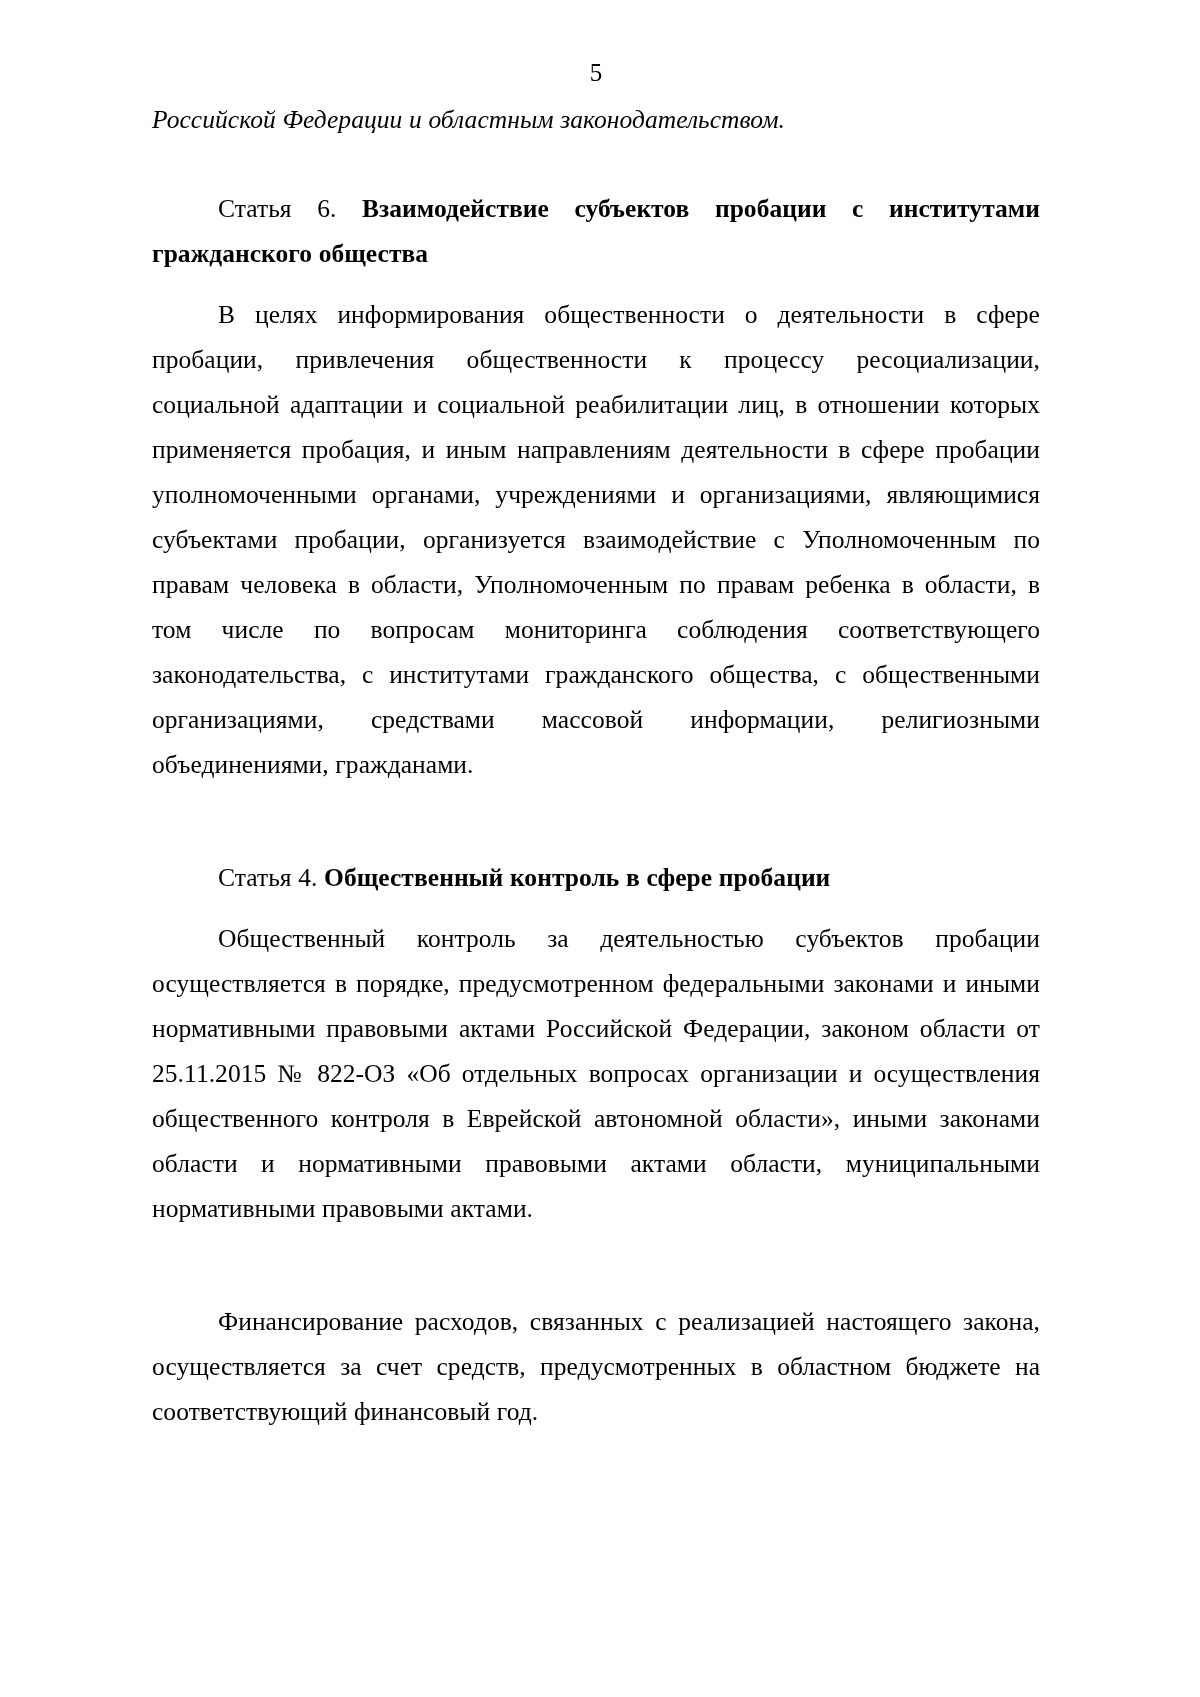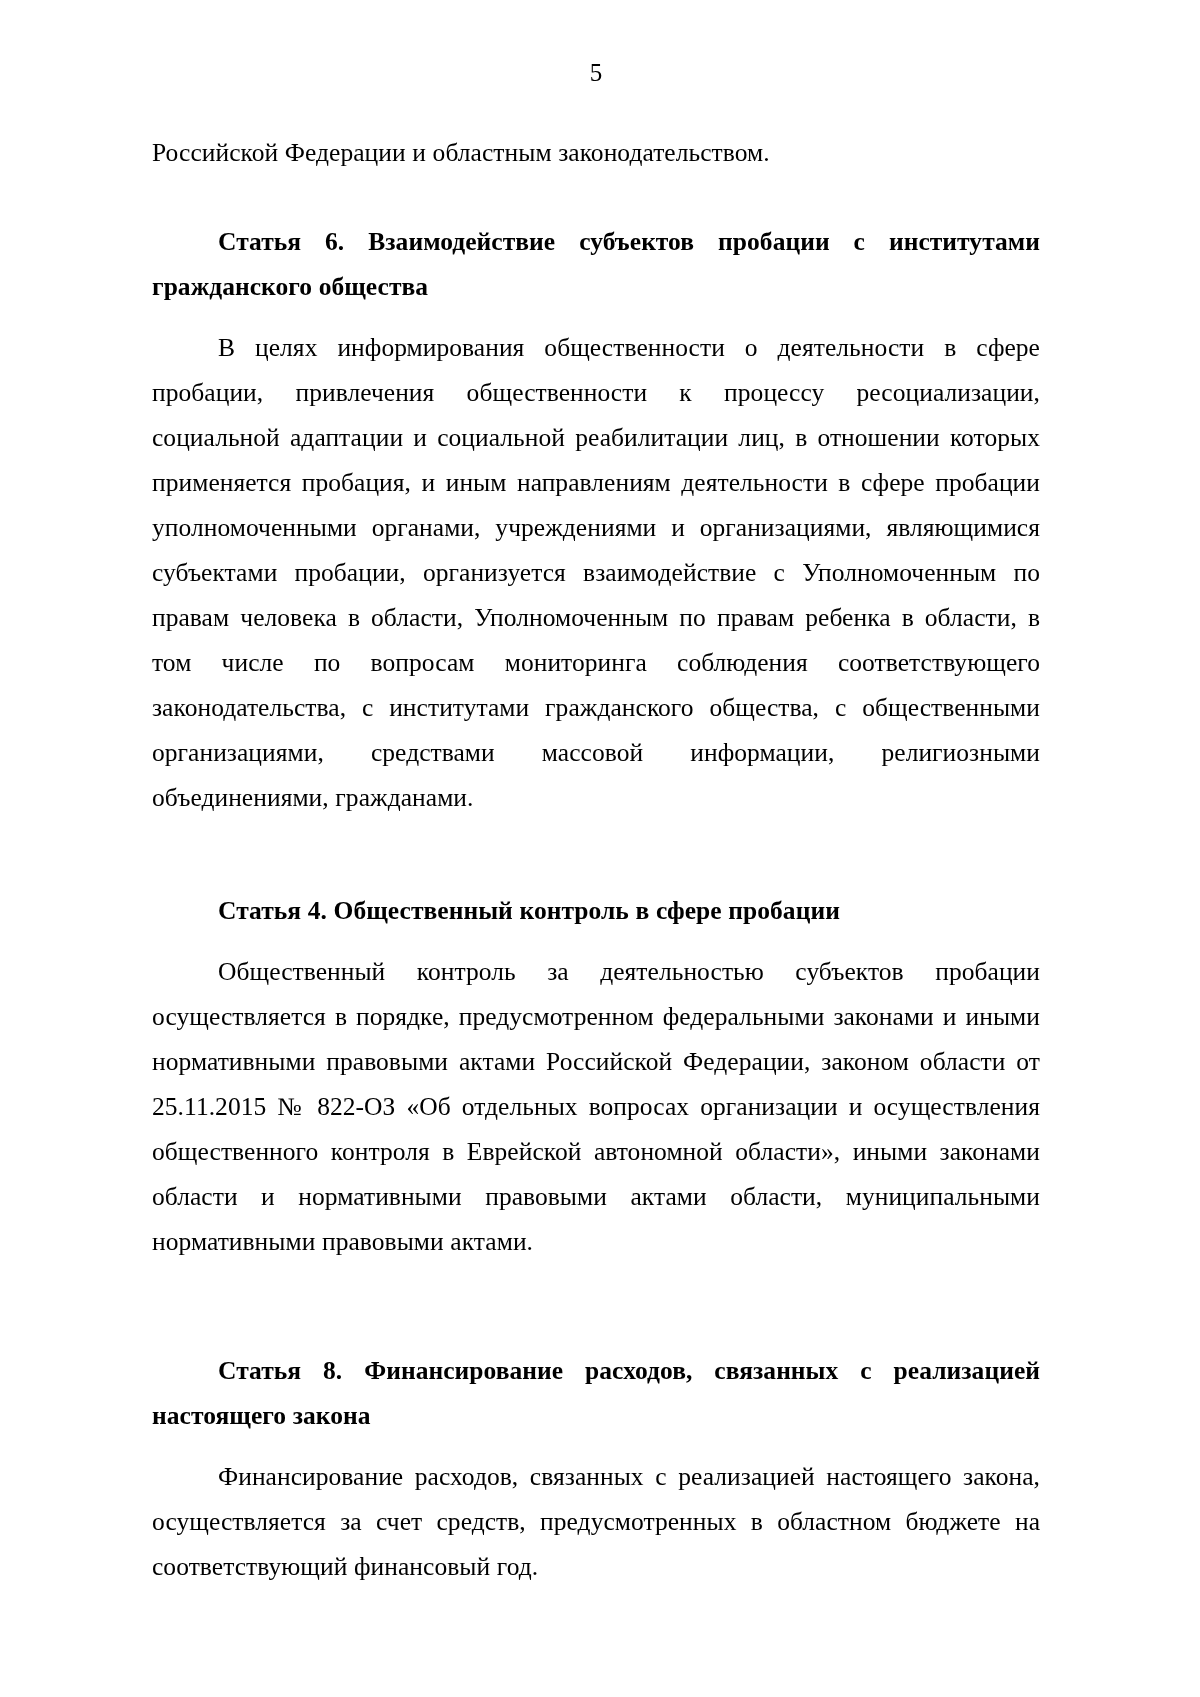--- a/index.html
+++ b/index.html
@@ -37,30 +37,30 @@
   .para {
     font-size: 25.5px;
     line-height: 45px;
     text-align: justify;
     text-justify: inter-word;
     margin: 0;
     letter-spacing: 0.05px;
     word-spacing: 0.2px;
   }
   .continuation {
-    margin-top: 33px;
+    font-style: italic;
   }
   .indent {
     text-indent: 66px;
   }
   .article-heading {
     margin-top: 32px;
   }
   .article-heading .label {
-    font-weight: bold;
+    font-weight: normal;
   }
   .article-heading .title {
     font-weight: bold;
   }
   .body-para {
     margin-top: 16px;
   }
   .gap-small { height: 12px; }
   .gap-medium { height: 36px; }
   .gap-large { height: 52px; }
@@ -88,20 +88,17 @@
     <div class="gap-medium"></div>
 
     <p class="para indent article-heading">
       <span class="label">Статья 4.</span><span> </span><span class="title">Общественный контроль в сфере пробации</span>
     </p>
 
     <p class="para indent body-para">Общественный контроль за деятельностью субъектов пробации осуществляется в порядке, предусмотренном федеральными законами и иными нормативными правовыми актами Российской Федерации, законом области от 25.11.2015 № 822-ОЗ «Об отдельных вопросах организации и осуществления общественного контроля в Еврейской автономной области», иными законами области и нормативными правовыми актами области, муниципальными нормативными правовыми актами.</p>
 
     <div class="gap-large"></div>
 
-    <p class="para indent article-heading">
-      <span class="label">Статья 8.</span><span> </span><span class="title">Финансирование расходов, связанных с реализацией настоящего закона</span>
-    </p>
 
     <p class="para indent body-para">Финансирование расходов, связанных с реализацией настоящего закона, осуществляется за счет средств, предусмотренных в областном бюджете на соответствующий финансовый год.</p>
 
   </div>
 </div>
 
 </body></html>

